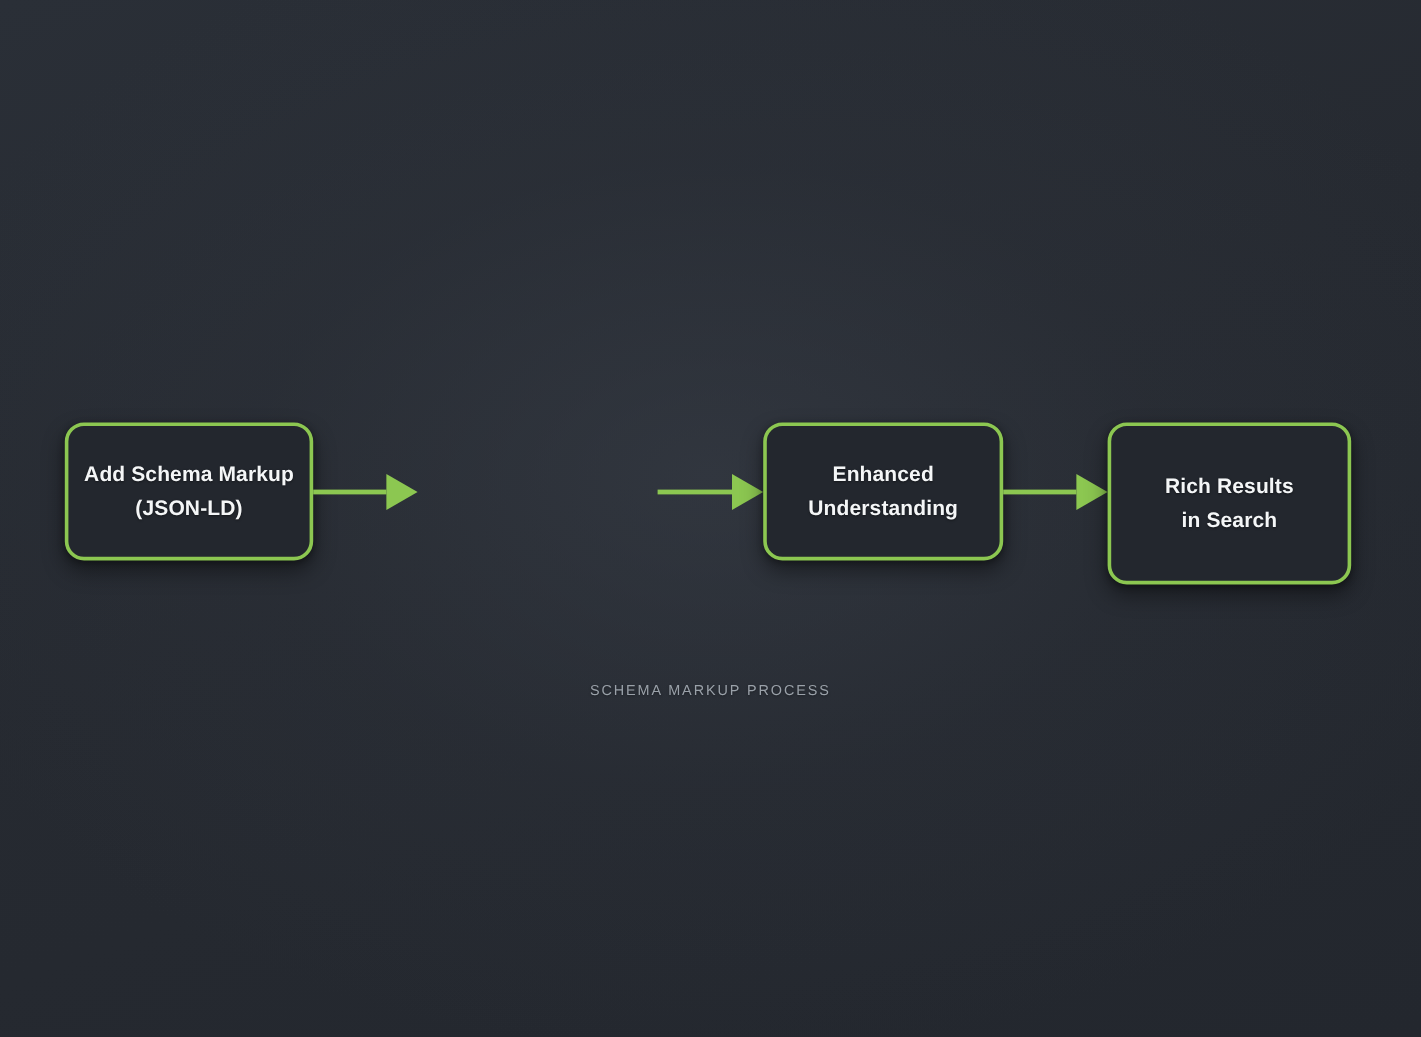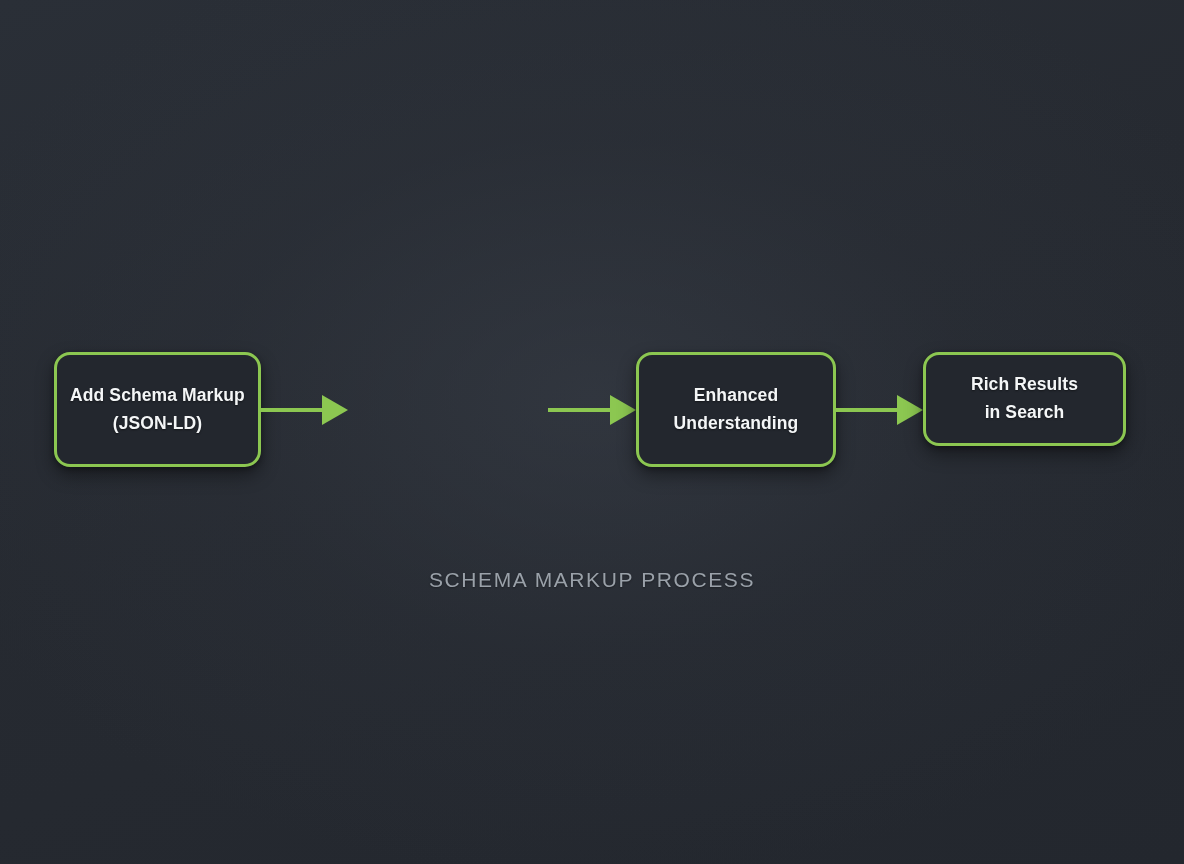--- a/index.html
+++ b/index.html
@@ -79,21 +79,21 @@
     border-left: 26px solid #8cc751;
   }
 
   
   #caption {
     position: absolute;
     left: 0;
     width: 1184px;
     text-align: center;
     color: #9aa1a9;
-    font-size: 21px;
+    font-size: 12px;
     font-weight: 400;
     letter-spacing: 1.6px;
     text-transform: uppercase;
     text-shadow: 0 1px 2px rgba(0,0,0,0.35);
   }
 </style>
 </head>
 <body>
 
 <div id="canvas" style="width: 1184px; height: 864px;">
@@ -119,21 +119,21 @@
     <div class="node" id="node-2" style="left: 636px; top: 352px; width: 200px; height: 115px; justify-content: center;">
       <span class="node-label">Enhanced
 Understanding</span>
     </div>
 
     <div class="connector" id="conn-2" style="left: 836px; top: 395px; width: 87px;">
       <span class="conn-line" style="width: 61px;"></span>
       <span class="conn-head" style="left: 61px;"></span>
     </div>
 
-    <div class="node" id="node-3" style="left: 923px; top: 352px; width: 203px; height: 94px;">
+    <div class="node" id="node-3" style="left: 923px; top: 352px; width: 203px; height: 135px;">
       <span class="node-label">Rich Results
 in Search</span>
     </div>
 
   </div>
 
   <div id="caption" style="top: 568px;">SCHEMA MARKUP PROCESS</div>
 
 </div>
 

